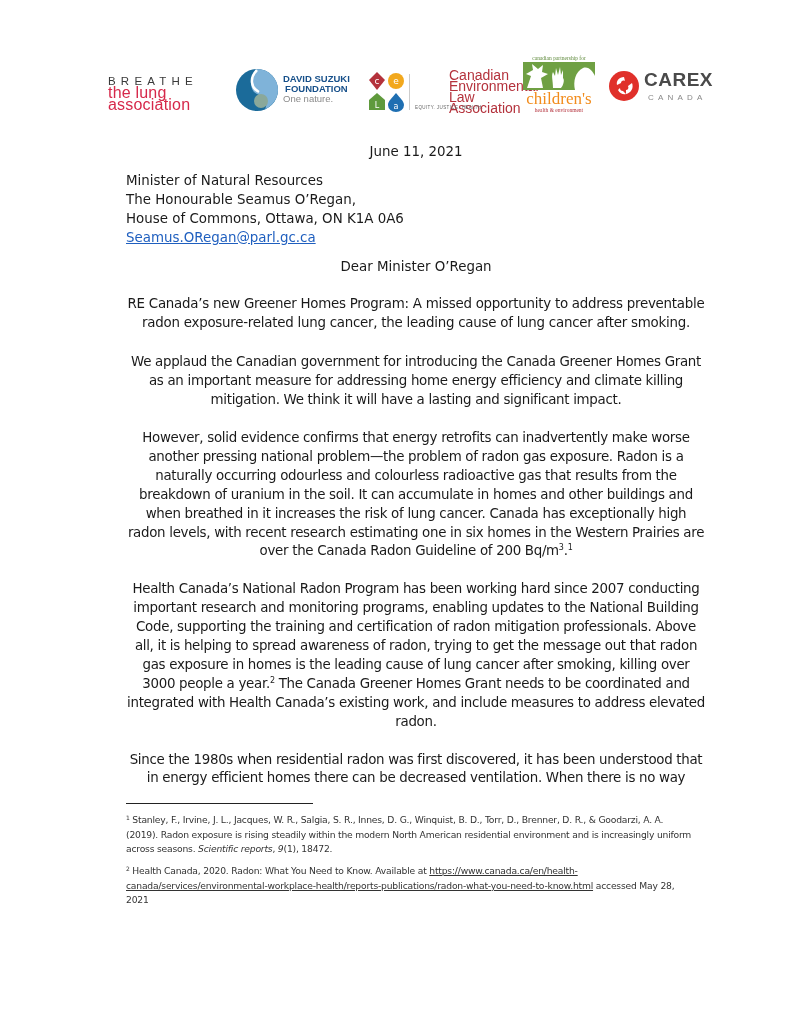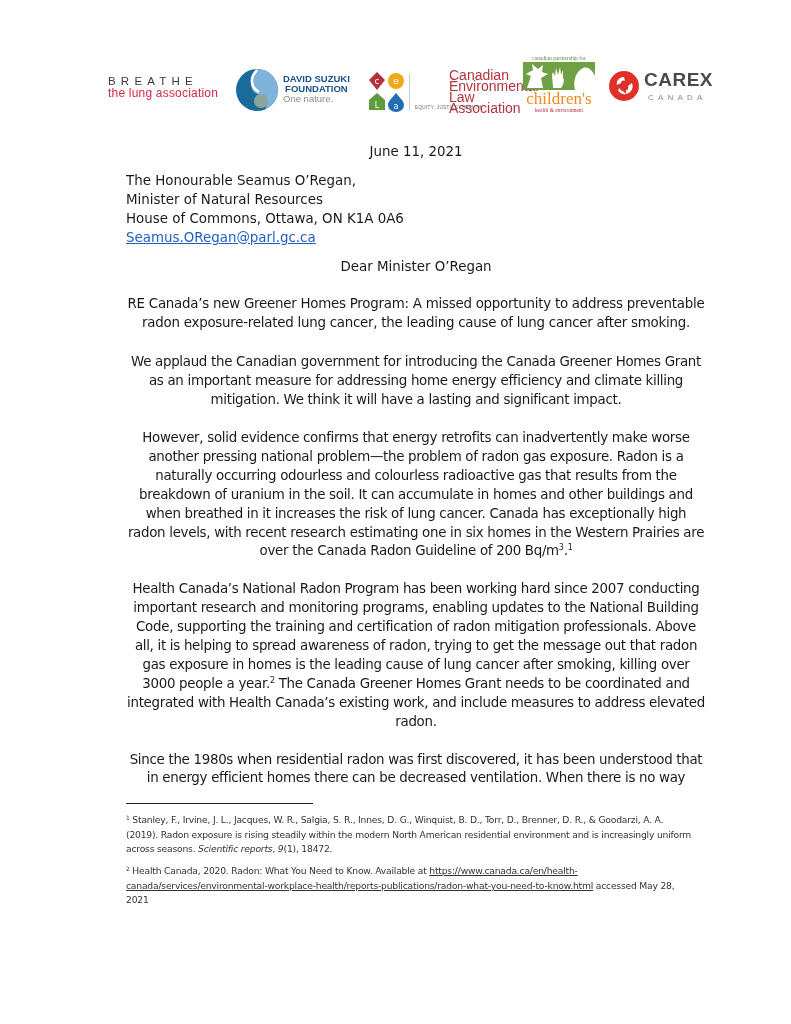--- a/index.html
+++ b/index.html
@@ -5,21 +5,21 @@
   html, body { margin: 0; padding: 0; background: #ffffff; }
   body { width: 791px; height: 1024px; position: relative; overflow: hidden;
          font-family: "Liberation Sans", sans-serif; color: #1a1a1a; }
   .page { position: absolute; left: 16px; top: 0; width: 735px; height: 1024px; background: #fff; }
 
   
   .logos { position: absolute; top: 58px; left: 88px; width: 630px; height: 65px; }
   .logo { position: absolute; }
   .breathe { left: 4px; top: 17px; width: 120px; }
   .breathe .b1 { font-size: 11.5px; letter-spacing: 5.2px; color: #3a3a3a; font-weight: normal; line-height: 12px; }
-  .breathe .b2 { font-size: 12px; color: #d6284a; line-height: 12px; letter-spacing: 0.2px; }
+  .breathe .b2 { font-size: 16px; color: #d6284a; line-height: 12px; letter-spacing: 0.2px; }
 
   .dsf { left: 131px; top: 10px; width: 120px; height: 45px; }
   .dsf svg { position: absolute; left: 0; top: 0; }
   .dsf .t { position: absolute; left: 48px; top: 6px; font-weight: bold; font-size: 9.5px; line-height: 10px; color: #17508a; text-align: center; }
   .dsf .t2 { position: absolute; left: 48px; top: 26px; font-size: 9.5px; color: #8a8a8a; line-height: 10px; }
 
   .cela { left: 263px; top: 12px; width: 150px; height: 45px; }
   .cela svg { position: absolute; left: 0; top: 0; }
   .cela .t { position: absolute; left: 48px; top: 0; font-size: 14px; line-height: 11px; color: #b4323c; margin-left: 34px; }
   .cela .t2 { position: absolute; left: 48px; top: 35px; font-size: 4.5px; letter-spacing: 0.4px; color: #666; }
@@ -121,22 +121,22 @@
         </svg>
       </div>
       <div class="ch">children's</div>
       <div class="bot">health &amp; environment</div>
     </div>
   </div>
 
   <div class="body">
     <p class="date">June 11, 2021</p>
     <div class="addr">
+      <div>Minister of Natural Resources</div>
       <div>The Honourable Seamus O’Regan,</div>
-      <div>Minister of Natural Resources</div>
       <div>House of Commons, Ottawa, ON K1A 0A6</div>
       <div><a class="email">Seamus.ORegan@parl.gc.ca</a></div>
     </div>
     <p class="salut">Dear Minister O’Regan</p>
     <p class="re">RE Canada’s new Greener Homes Program: A missed opportunity to address preventable radon exposure-related lung cancer, the leading cause of lung cancer after smoking.</p>
     <p class="para">We applaud the Canadian government for introducing the Canada Greener Homes Grant as an important measure for addressing home energy efficiency and climate killing mitigation. We think it will have a lasting and significant impact.</p>
     <p class="para"><span>However, solid evidence confirms that energy retrofits can inadvertently make worse another pressing national problem—the problem of radon gas exposure.  Radon is a naturally occurring odourless and colourless radioactive gas that results from the breakdown of uranium in the soil. It can accumulate in homes and other buildings and when breathed in it increases the risk of lung cancer. Canada has exceptionally high radon levels, with recent research estimating one in six homes in the Western Prairies are over the Canada Radon Guideline of 200 Bq/m</span><sup>3</sup><span>.</span><sup>1</sup></p>
     <p class="para"><span>Health Canada’s National Radon Program has been working hard since 2007 conducting important research and monitoring programs, enabling updates to the National Building Code, supporting the training and certification of radon mitigation professionals. Above all, it is helping to spread awareness of radon, trying to get the message out that radon gas exposure in homes is the leading cause of lung cancer after smoking, killing over 3000 people a year.</span><sup>2</sup><span> The Canada Greener Homes Grant needs to be coordinated and integrated with Health Canada’s existing work, and include measures to address elevated radon.</span></p>
     <p class="para">Since the 1980s when residential radon was first discovered, it has been understood that in energy efficient homes there can be decreased ventilation. When there is no way</p>
   </div>

